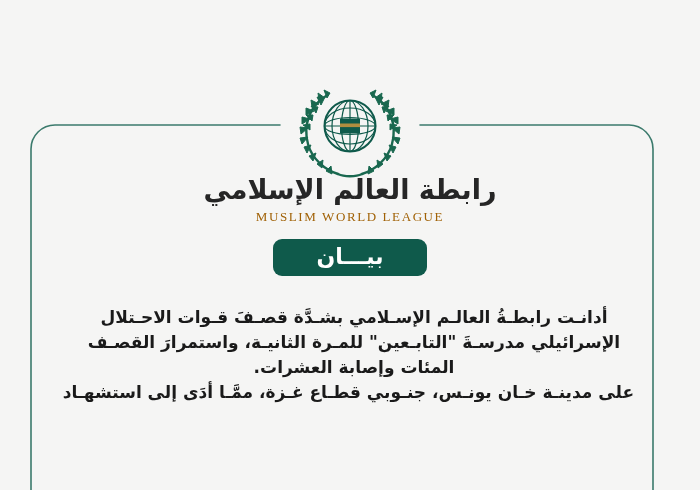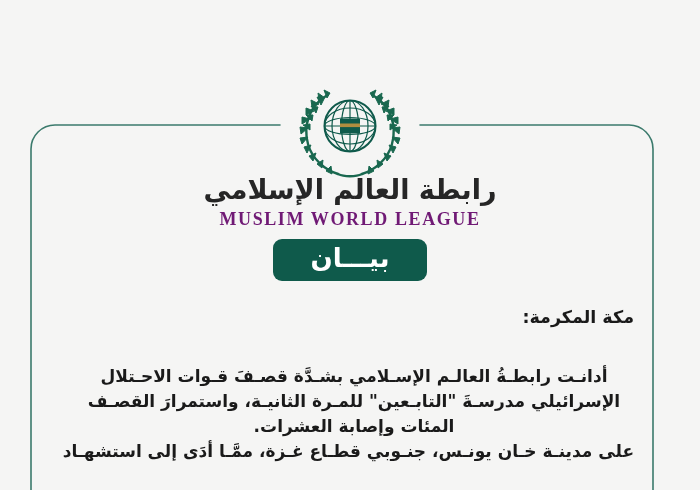--- a/index.html
+++ b/index.html
@@ -65,44 +65,44 @@
     font-weight: 700;
     color: #262626;
     letter-spacing: 0px;
     line-height: 1.05;
     direction: rtl;
   }
   .wordmark-en {
     display: block;
     margin-top: 5px;
     font-family: "Liberation Serif", "DejaVu Serif", serif;
-    font-size: 18px;
-    font-weight: 700;
+    font-size: 13px;
+    font-weight: 400;
     letter-spacing: 1.6px;
-    color: #701a75;
+    color: #a16207;
     direction: ltr;
   }
 
   
   .banner-row {
     position: absolute;
     left: 0;
     top: 239px;
     width: 700px;
     text-align: center;
   }
   .banner {
     display: inline-block;
     min-width: 154px;
     padding: 5px 30px 7px 30px;
     background: #0f5a4b;
     border-radius: 9px;
     color: #ffffff;
     font-family: "DejaVu Sans", "Liberation Sans", sans-serif;
-    font-size: 26px;
+    font-size: 22px;
     font-weight: 700;
     line-height: 1.15;
     letter-spacing: 1px;
     box-sizing: border-box;
     direction: rtl;
   }
 
   
   .content {
     position: absolute;
@@ -223,21 +223,20 @@
   <div class="wordmark">
     <span class="wordmark-ar">رابطة العالم الإسلامي</span>
     <span class="wordmark-en">MUSLIM WORLD LEAGUE</span>
   </div>
 
   <div class="banner-row">
     <span class="banner">بيـــان</span>
   </div>
 
   <div class="content">
-    <p class="dateline">مكة المكرمة:</p>
     <p class="paragraph">
       <span class="line">أدانـت رابطـةُ العالـم الإسـلامي بشـدَّة قصـفَ قـوات الاحـتلال</span>
       <span class="line">الإسرائيلي مدرسـةَ "التابـعين" للمـرة الثانيـة، واستمرارَ القصـف</span>
       <span class="line last">المئات وإصابة العشرات.</span>
       <span class="line">على مدينـة خـان يونـس، جنـوبي قطـاع غـزة، ممَّـا أدَى إلى استشهـاد</span>
     </p>
   </div>
 
 </div>
 

